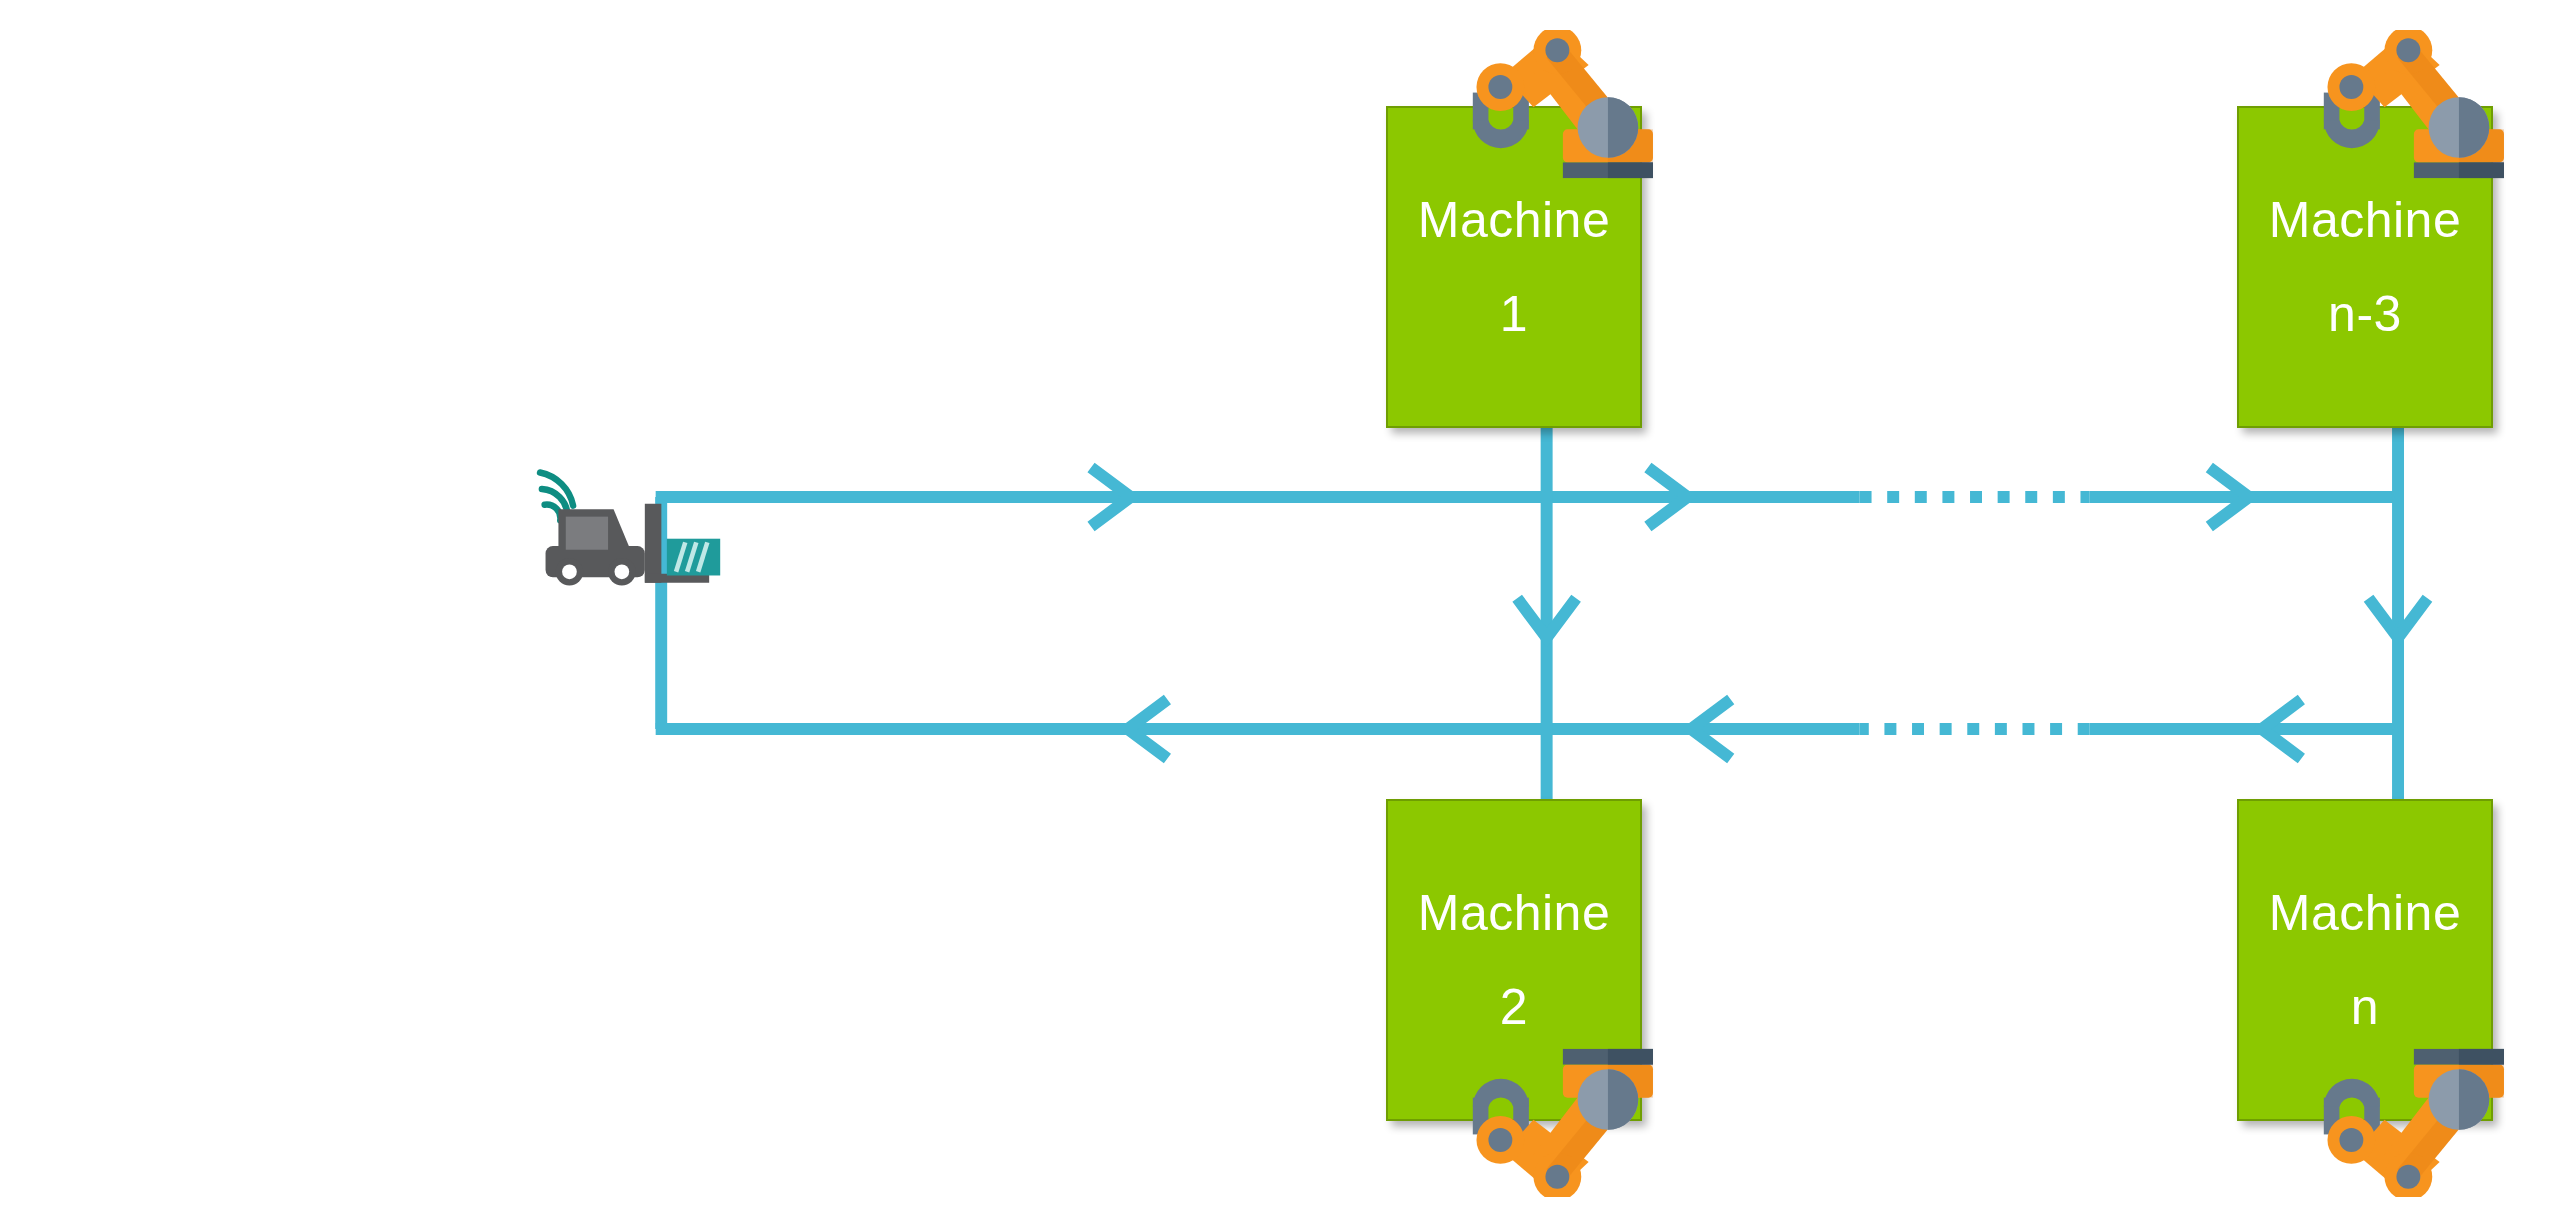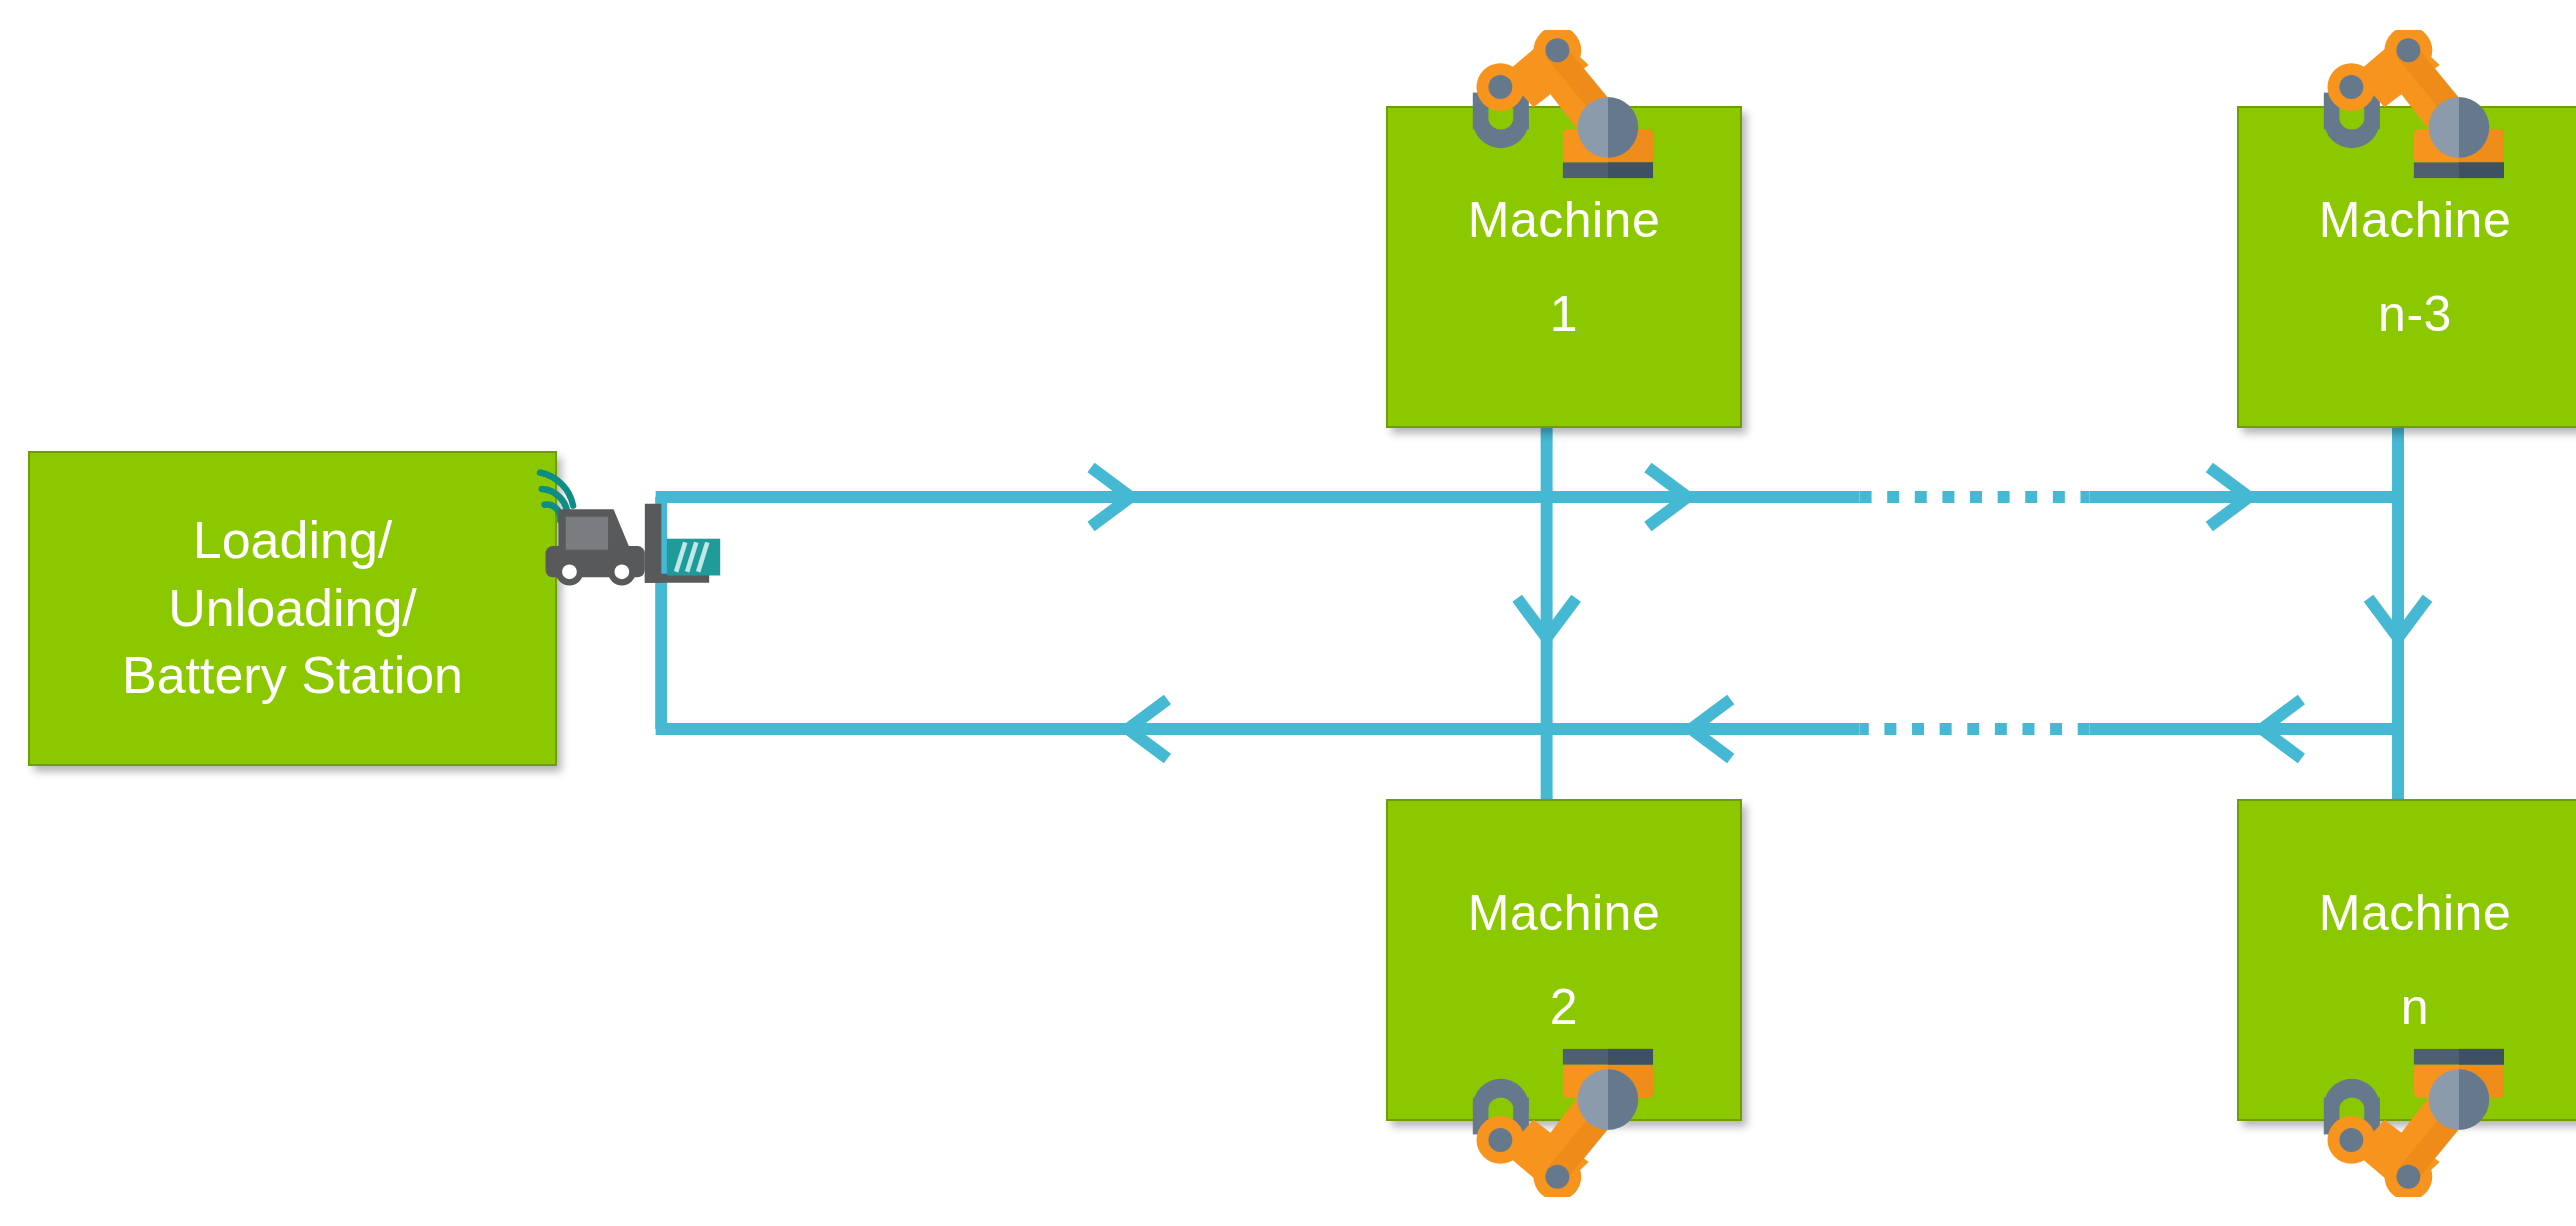--- a/index.html
+++ b/index.html
@@ -53,21 +53,21 @@
     height: 315px;
     line-height: 1.30;
   }
   #station .st-line {
     font-size: 52px;
     white-space: nowrap;
     text-align: center;
   }
 
   
-  .machine { width: 356px; height: 322px; }
+  .machine { width: 256px; height: 322px; }
   #m1  { left: 1386px; top: 106px; }
   #mn1 { left: 2237px; top: 106px; }
   #m2  { left: 1386px; top: 799px; }
   #mn  { left: 2237px; top: 799px; }
 
   
   #lines, .robot, #agv {
     position: absolute;
     pointer-events: none;
   }
@@ -106,25 +106,20 @@
 
       <polyline points="1268,760 1225,792 1268,824"></polyline>
       <polyline points="1880,760 1837,792 1880,824"></polyline>
       <polyline points="2500,760 2457,792 2500,824"></polyline>
 
       <polyline points="1648,650 1680,693 1712,650"></polyline>
       <polyline points="2573,650 2605,693 2637,650"></polyline>
     </g>
   </svg>
 
-  <div class="node" id="station">
-    <div class="st-line">Loading/</div>
-    <div class="st-line">Unloading/</div>
-    <div class="st-line">Battery Station</div>
-  </div>
 
   <svg id="agv" viewBox="0 0 260 190" xmlns="http://www.w3.org/2000/svg">
 
     <g fill="none" stroke="#0E8D82" stroke-width="7" stroke-linecap="round">
       <path d="M12,8 A46,46 0 0 1 48,44"></path>
       <path d="M14,26 A30,30 0 0 1 42,54"></path>
       <path d="M17,43 A15,15 0 0 1 34,60"></path>
     </g>
     <circle cx="40" cy="60" r="8" fill="#0E8D82"></circle>
 

